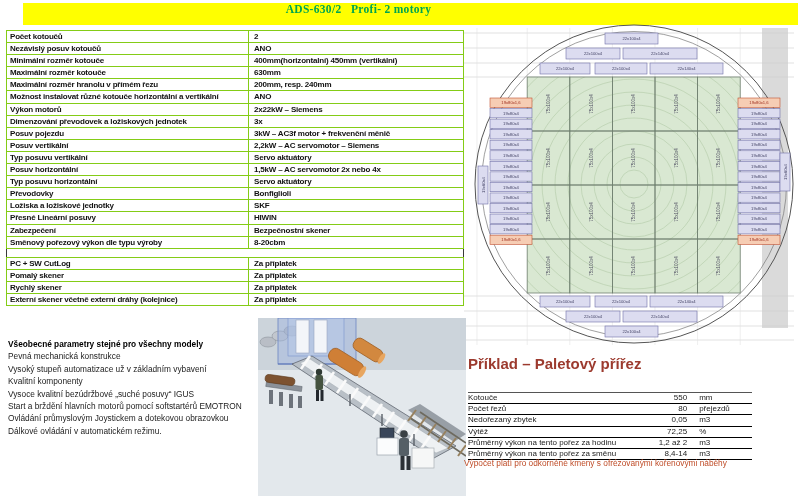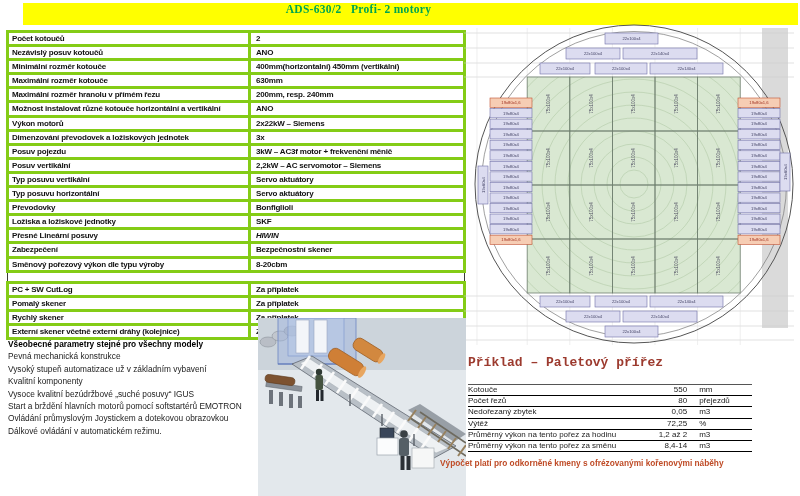--- a/index.html
+++ b/index.html
@@ -10,44 +10,44 @@
   
   #titlebar{position:absolute;left:23px;top:3px;width:775px;height:22px;background:#ffff00;}
   #titlebar span{
     display:block;text-align:center;padding-right:104px;white-space:pre;
     font-family:"Liberation Serif","DejaVu Serif",serif;font-weight:bold;
     font-size:11.5px;line-height:13px;color:#00a550;letter-spacing:.3px;
   }
   
   #spec{position:absolute;left:6px;top:30px;width:457px;border-collapse:collapse;table-layout:fixed;}
   #spec td{
-    border:3px solid #84cc16;height:11.1px;line-height:11.1px;
+    border:1px solid #84cc16;height:11.1px;line-height:11.1px;
     font-size:8px;font-weight:bold;letter-spacing:-.2px;white-space:nowrap;overflow:hidden;
     padding:0 2px 0 3px;
   }
   #spec td.val{padding-left:5px;}
-  #spec td.it{font-style:italic;}
+  #spec td.it{}
   #spec tr.spacer td{height:8px;border-left:1px solid #3a3a3a;border-right:1px solid #3a3a3a;}
   
   #general{position:absolute;left:8px;top:338px;width:250px;font-size:8.3px;line-height:12.4px;color:#222;}
   #general .hd{font-weight:bold;color:#000;}
   #general div{white-space:nowrap;}
   
   #example{position:absolute;left:468px;top:355px;width:284px;}
-  #example .hd{font-size:13px;font-weight:bold;color:#9c3a2e;margin-bottom:14px;font-family:Liberation Mono, monospace;}
+  #example .hd{font-size:15px;font-weight:bold;color:#9c3a2e;margin-bottom:20px;}
   #example table{width:100%;border-collapse:collapse;table-layout:fixed;}
   #example td{
     border-bottom:1px solid #000000;height:10.2px;line-height:10.2px;
     font-size:8px;color:#222;white-space:nowrap;overflow:hidden;padding:0;
   }
   #example tr:first-child td{border-top:1px solid #555;}
   #example td.v{text-align:right;padding-right:4px;}
   #example td.u{padding-left:8px;}
   
-  #note{position:absolute;left:440px;top:458px;width:330px;font-size:8.3px;font-weight:bold;color:#bf4b26;white-space:nowrap;}
+  #note{position:absolute;left:464px;top:458px;width:330px;font-size:8.3px;font-weight:normal;color:#bf4b26;white-space:nowrap;}
   
   #diagram{position:absolute;left:460px;top:20px;}
   #machine{position:absolute;left:258px;top:318px;}
   svg text{font-family:"Liberation Sans","DejaVu Sans",sans-serif;}
 </style>
 </head>
 <body>
 
 <div id="titlebar">
   <span>ADS-630/2   Profi- 2 motory</span>
@@ -95,20 +95,24 @@
         <td class="lbl">Posuv pojezdu</td>
         <td class="val">3kW – AC3f motor + frekvenční měnič</td>
       </tr>
       <tr>
         <td class="lbl">Posuv vertikální</td>
         <td class="val">2,2kW – AC servomotor – Siemens</td>
       </tr>
       <tr>
         <td class="lbl">Typ posuvu vertikální</td>
         <td class="val">Servo aktuátory</td>
+      </tr>
+      <tr>
+        <td class="lbl">Posuv horizontální</td>
+        <td class="val">1,5kW – AC servomotor  2x nebo 4x</td>
       </tr>
       <tr>
         <td class="lbl">Typ posuvu horizontální</td>
         <td class="val">Servo aktuátory</td>
       </tr>
       <tr>
         <td class="lbl">Převodovky</td>
         <td class="val">Bonfiglioli</td>
       </tr>
       <tr>

